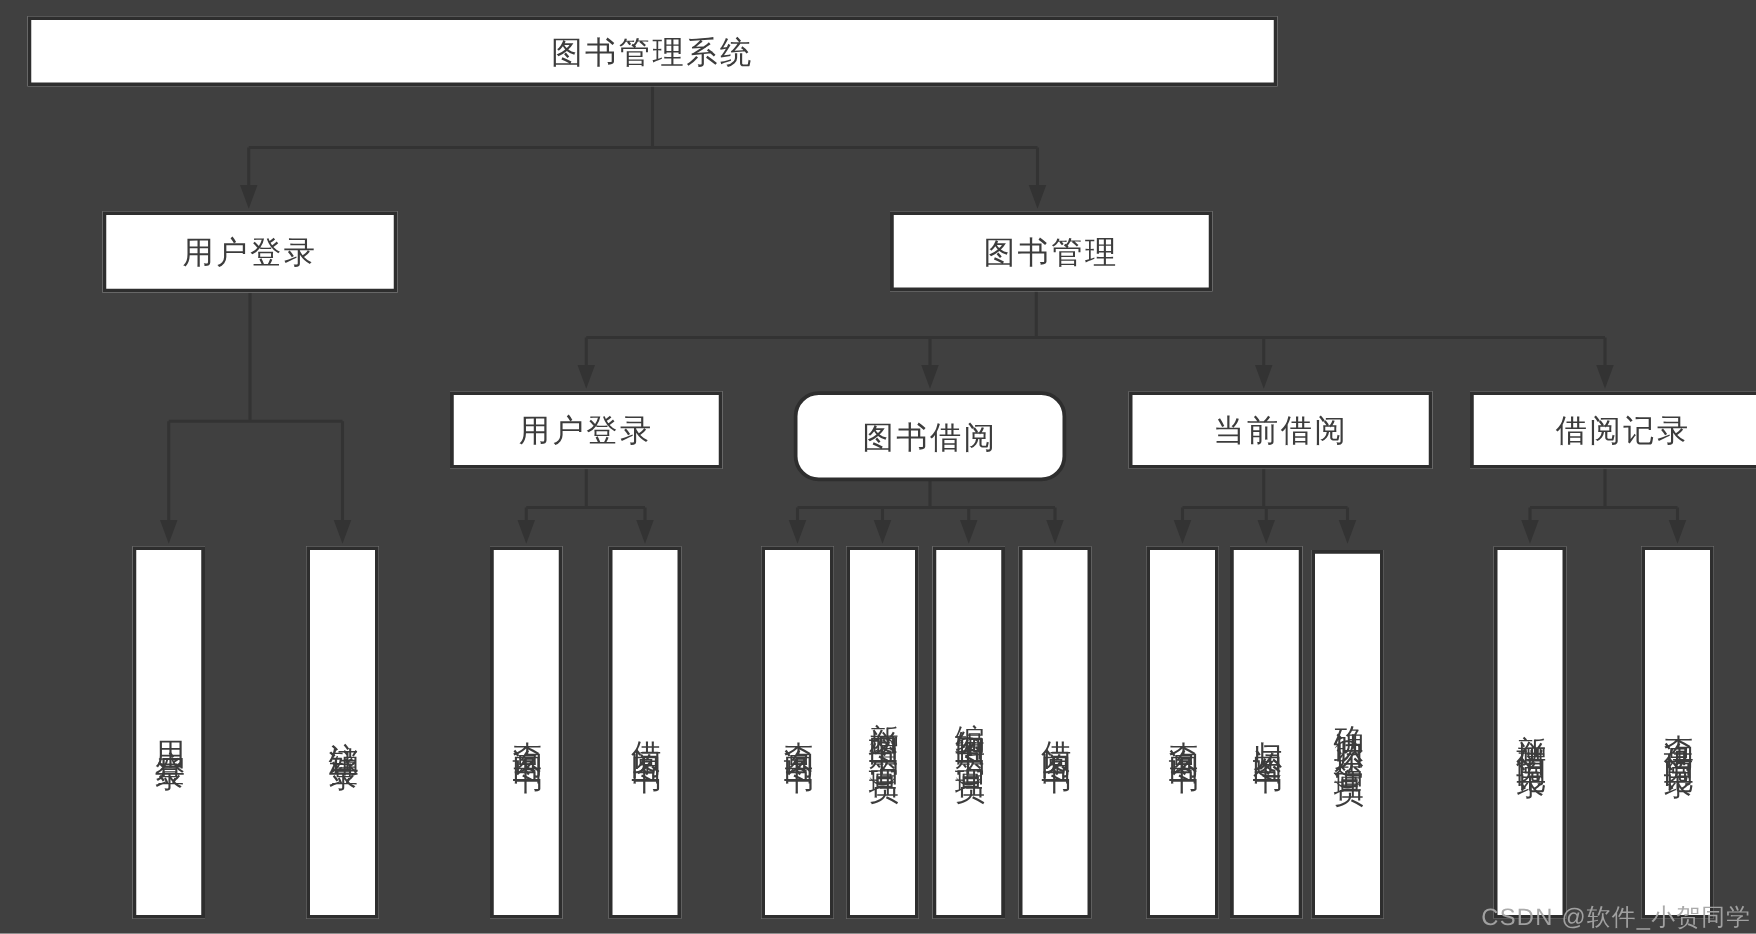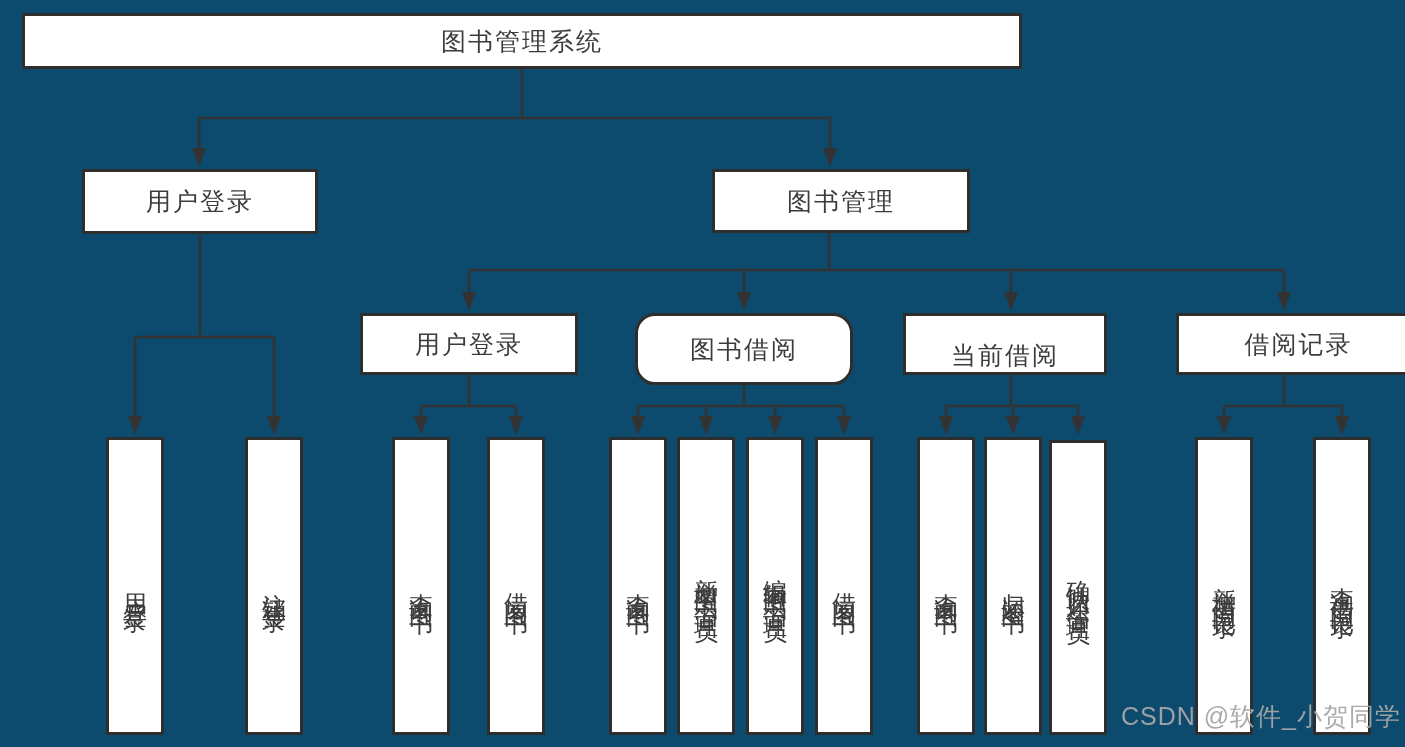--- a/index.html
+++ b/index.html
@@ -1,20 +1,20 @@
 <!DOCTYPE html>
 <html><head>
 <meta charset="utf-8">
 <style>
   html, body { margin: 0; padding: 0; background: #ffffff; }
   .canvas {
     position: relative;
     width: 1405px;
     height: 747px;
-    background: #0c4a6e;
+    background: #404040;
     font-family: "Liberation Sans", sans-serif;
     overflow: hidden;
   }
   .connectors {
     position: absolute;
     left: 0; top: 0;
     width: 1405px; height: 747px;
     z-index: 1;
   }
   .node {
@@ -34,22 +34,22 @@
   .node .vtext {
     writing-mode: vertical-rl;
     font-size: 24px;
     letter-spacing: 6px;
     line-height: 1;
     white-space: nowrap;
   }
   .watermark {
     position: absolute;
     right: 4px;
-    bottom: 14px;
-    font-size: 25px;
+    bottom: 0;
+    font-size: 19px;
     color: rgba(165,165,165,0.95);
     letter-spacing: 1px;
     z-index: 3;
   }
 </style>
 </head>
 <body>
 
 <div class="canvas">
 
@@ -98,21 +98,21 @@
   <div class="node" style="left:712px; top:169px; width:258px; height:64px;">
     <span>图书管理</span>
   </div>
 
   <div class="node" style="left:360px; top:313px; width:218px; height:62px;">
     <span>用户登录</span>
   </div>
   <div class="node" style="left:635px; top:313px; width:218px; height:72px;border-radius:20px;">
     <span>图书借阅</span>
   </div>
-  <div class="node" style="left:903px; top:313px; width:204px; height:62px;align-items:flex-end;">
+  <div class="node" style="left:903px; top:313px; width:243px; height:62px;">
     <span>当前借阅</span>
   </div>
   <div class="node" style="left:1176px; top:313px; width:245px; height:62px;">
     <span>借阅记录</span>
   </div>
 
   <div class="node" style="left:106px; top:437px; width:58px; height:298px;">
     <span class="vtext">用户登录</span>
   </div>
   <div class="node" style="left:245px; top:437px; width:58px; height:298px;">

